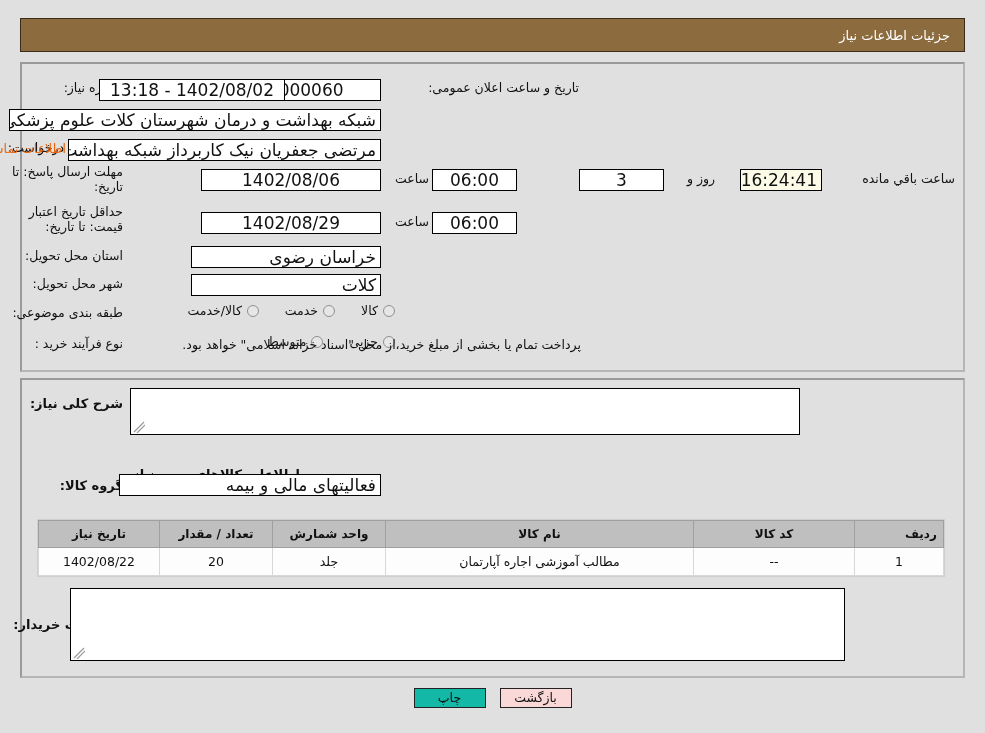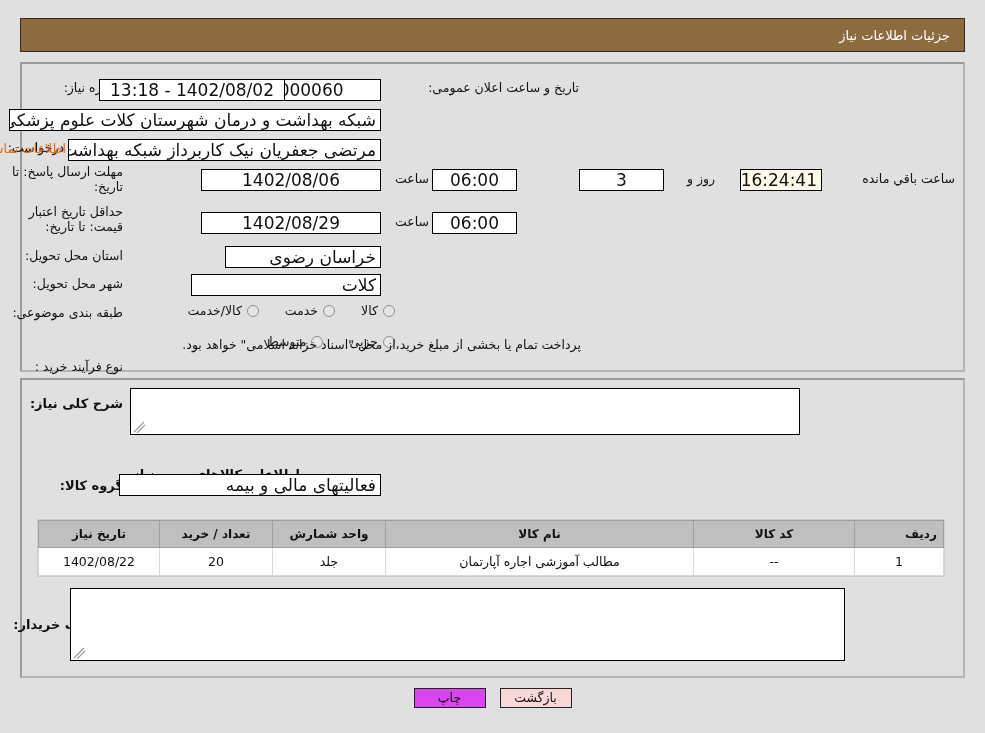--- a/index.html
+++ b/index.html
@@ -222,21 +222,21 @@
     border: 1px solid #222;
     height: 20px;
     line-height: 18px;
     min-width: 72px;
     text-align: center;
     font-size: 12.5px;
     cursor: pointer;
     box-sizing: border-box;
     padding: 0 8px;
   }
-  .btn-print { background: #d946ef; }
+  .btn-print { background: #14b8a6; }
   .btn-back { background: #fbd8d8; }
 </style>
 </head>
 <body>
 
 <div id="watermark">
   <svg class="wm-shield" viewBox="0 0 116 132">
     <path d="M58 2 L112 20 L112 70 C112 104 86 124 58 130 C30 124 4 104 4 70 L4 20 Z" fill="none" stroke="#e8c3c3" stroke-width="9"></path>
     <g fill="#e8c3c3">
       <rect x="34" y="62" width="40" height="19" transform="rotate(-40 54 71)"></rect>
@@ -288,21 +288,21 @@
 <div class="frow" style="right:862px; top:204px; z-index:3;">
   <span class="lbl lbl-w">حداقل تاریخ اعتبار قیمت: تا تاریخ:</span>
 </div>
 <div class="fld center" style="position:absolute; right:604px; top:212px; width:180px; z-index:3;">1402/08/29</div>
 <span class="lbl" style="position:absolute; right:556px; top:214px; z-index:3;">ساعت</span>
 <div class="fld center" style="position:absolute; right:468px; top:212px; width:85px; z-index:3;">06:00</div>
 
 <div class="frow" style="right:862px; top:248px; z-index:3;">
   <span class="lbl">استان محل تحویل:</span>
 </div>
-<div class="fld right" style="position:absolute; right:604px; top:246px; width:156px; z-index:3;">خراسان رضوی</div>
+<div class="fld right" style="position:absolute; right:604px; top:246px; width:190px; z-index:3;">خراسان رضوی</div>
 
 <div class="frow" style="right:862px; top:276px; z-index:3;">
   <span class="lbl">شهر محل تحویل:</span>
 </div>
 <div class="fld right" style="position:absolute; right:604px; top:274px; width:190px; z-index:3;">کلات</div>
 
 <div class="frow" style="right:862px; top:305px; z-index:3;">
   <span class="lbl">طبقه بندی موضوعی:</span>
 </div>
 <div style="position:absolute; right:590px; top:303px; z-index:3; display:flex;">
@@ -313,21 +313,21 @@
   <span class="radio-opt">
     <span class="radio"></span>
     <span>خدمت</span>
   </span>
   <span class="radio-opt">
     <span class="radio"></span>
     <span>کالا/خدمت</span>
   </span>
 </div>
 
-<div class="frow" style="right:862px; top:336px; z-index:3;margin-top:23px;">
+<div class="frow" style="right:862px; top:336px; z-index:3;">
   <span class="lbl">نوع فرآیند خرید :</span>
 </div>
 <div style="position:absolute; right:590px; top:334px; z-index:3; display:flex;">
   <span class="radio-opt">
     <span class="radio"></span>
     <span>جزیی</span>
   </span>
   <span class="radio-opt">
     <span class="radio"></span>
     <span>متوسط</span>
@@ -350,21 +350,21 @@
 <div class="fld right" style="position:absolute; right:604px; top:474px; width:262px; z-index:3;">فعالیتهای مالی و بیمه</div>
 
 <div id="items-table-wrap">
   <table class="items">
     <thead>
       <tr>
         <th style="width:42px;padding-left:45px;">ردیف</th>
         <th style="width:158px;">کد کالا</th>
         <th>نام کالا</th>
         <th style="width:110px;">واحد شمارش</th>
-        <th style="width:110px;">تعداد / خرید</th>
+        <th style="width:110px;">تعداد / مقدار</th>
         <th style="width:118px;">تاریخ نیاز</th>
       </tr>
     </thead>
     <tbody>
       <tr>
         <td>1</td>
         <td>--</td>
         <td>مطالب آموزشی اجاره آپارتمان</td>
         <td>جلد</td>
         <td>20</td>

